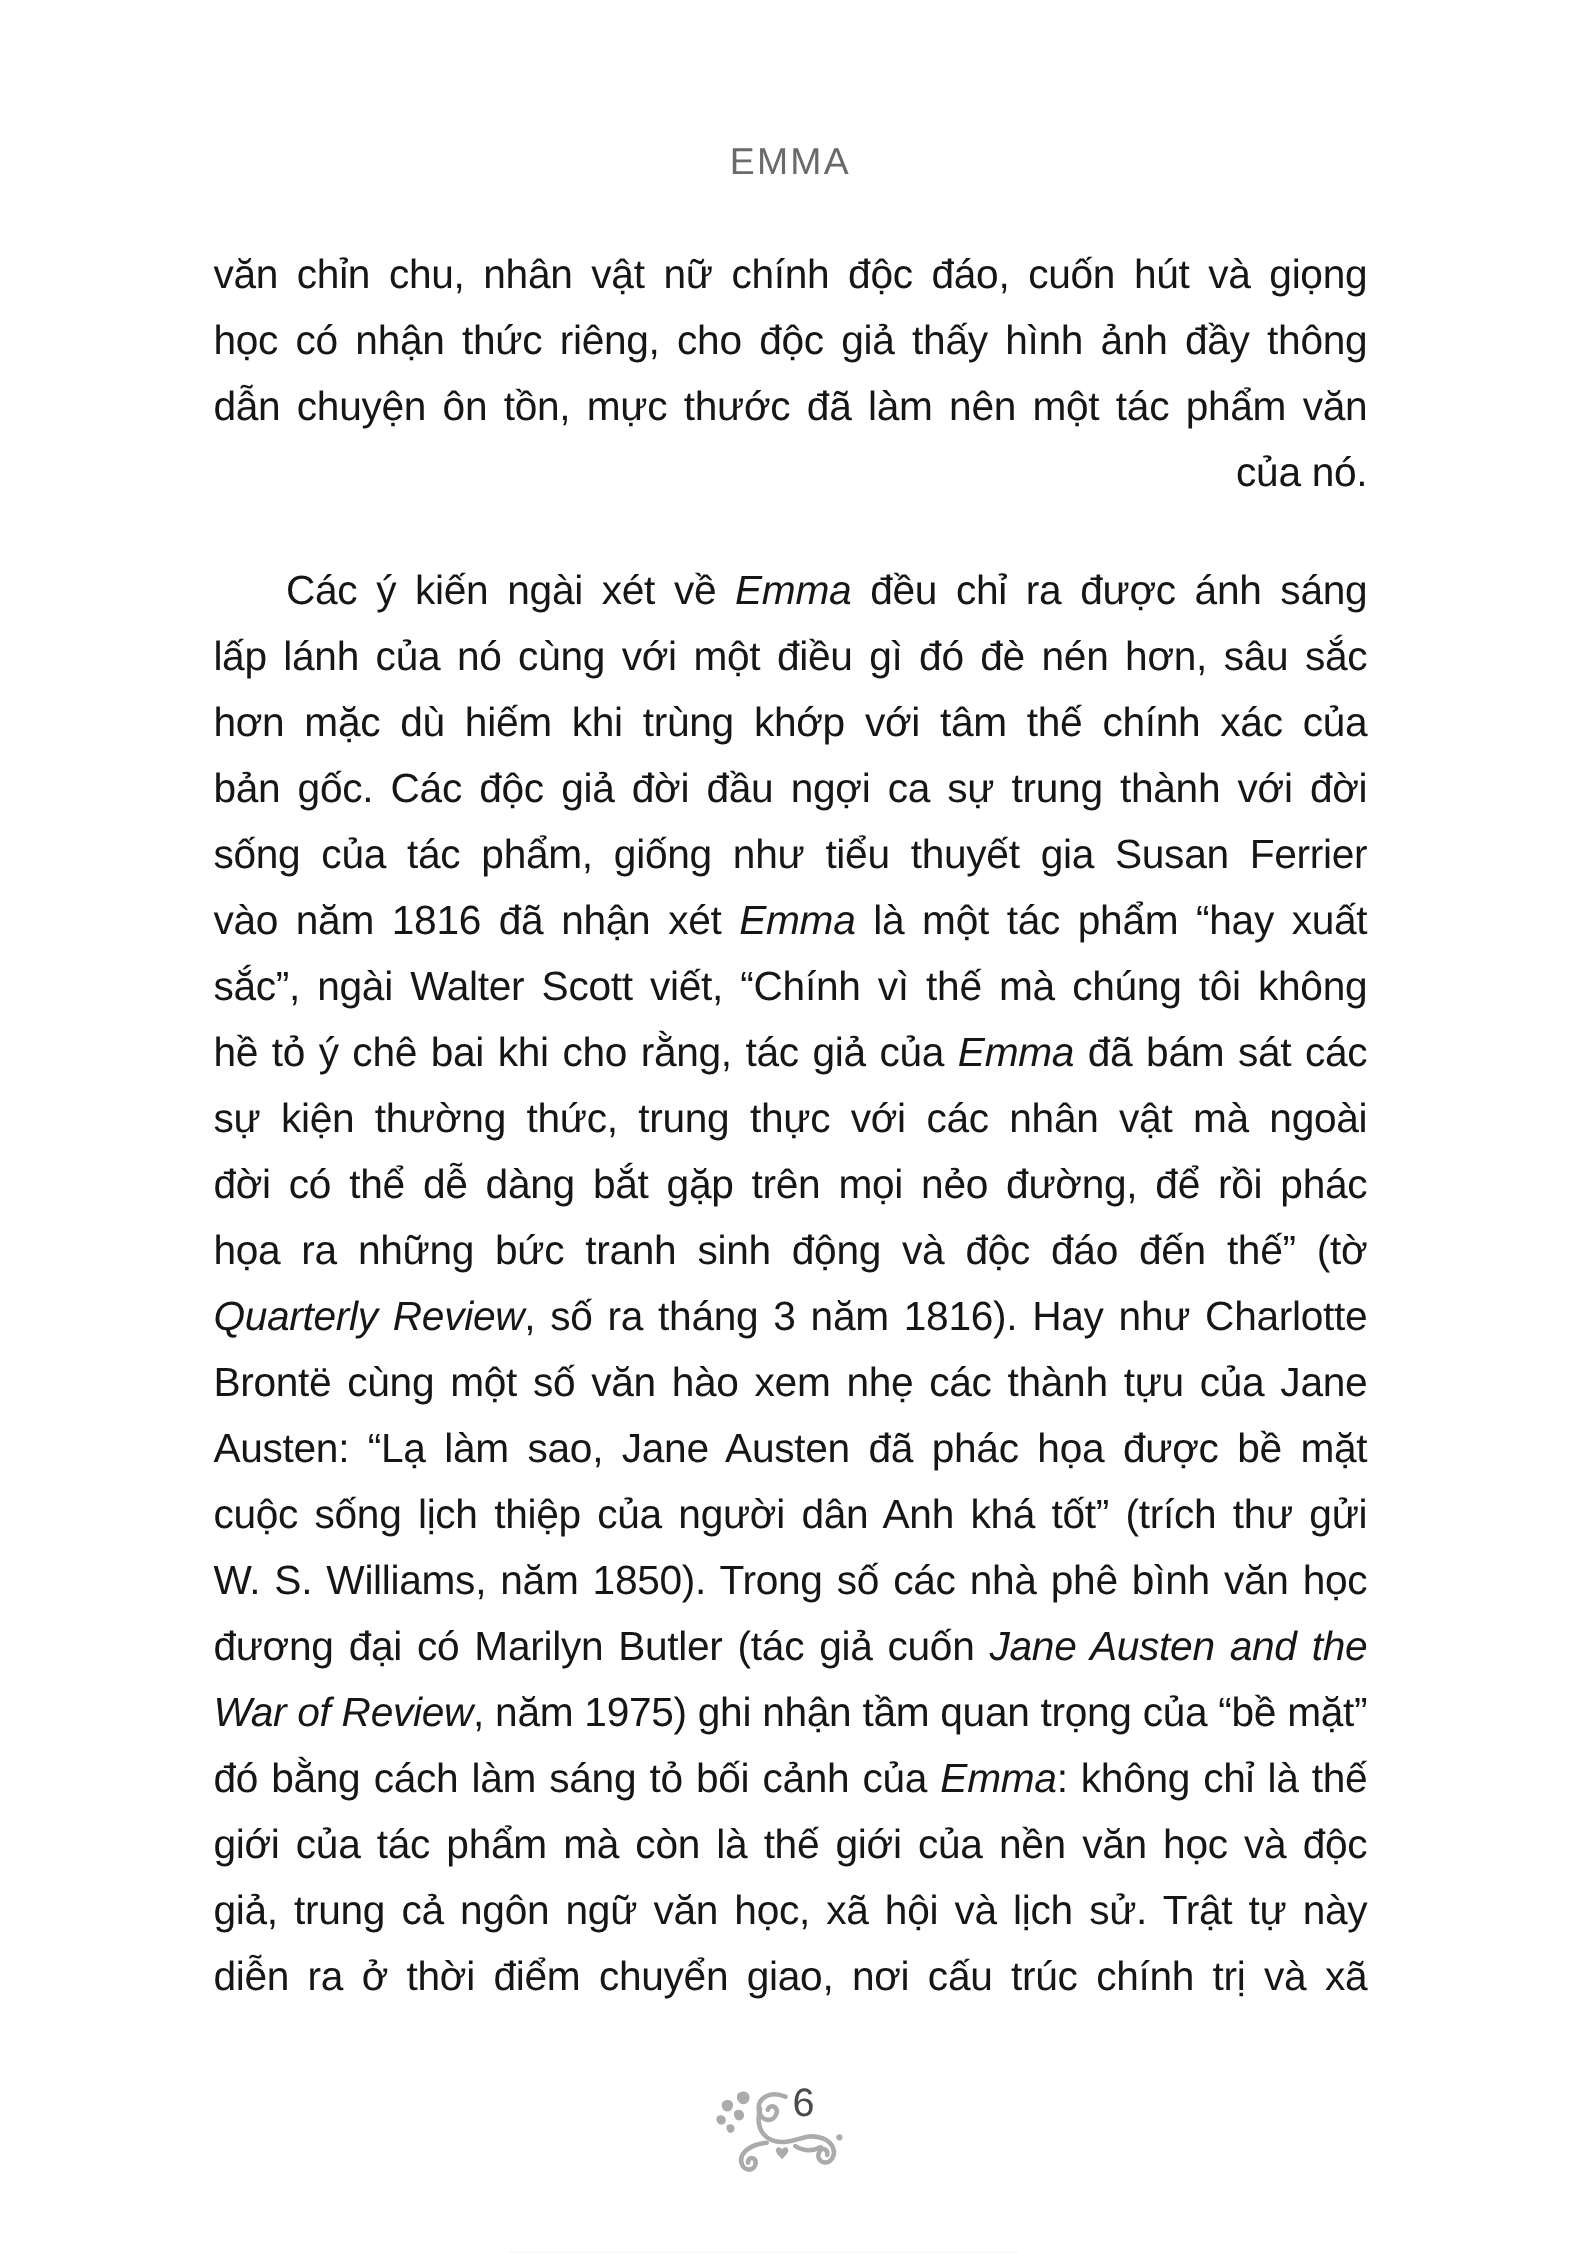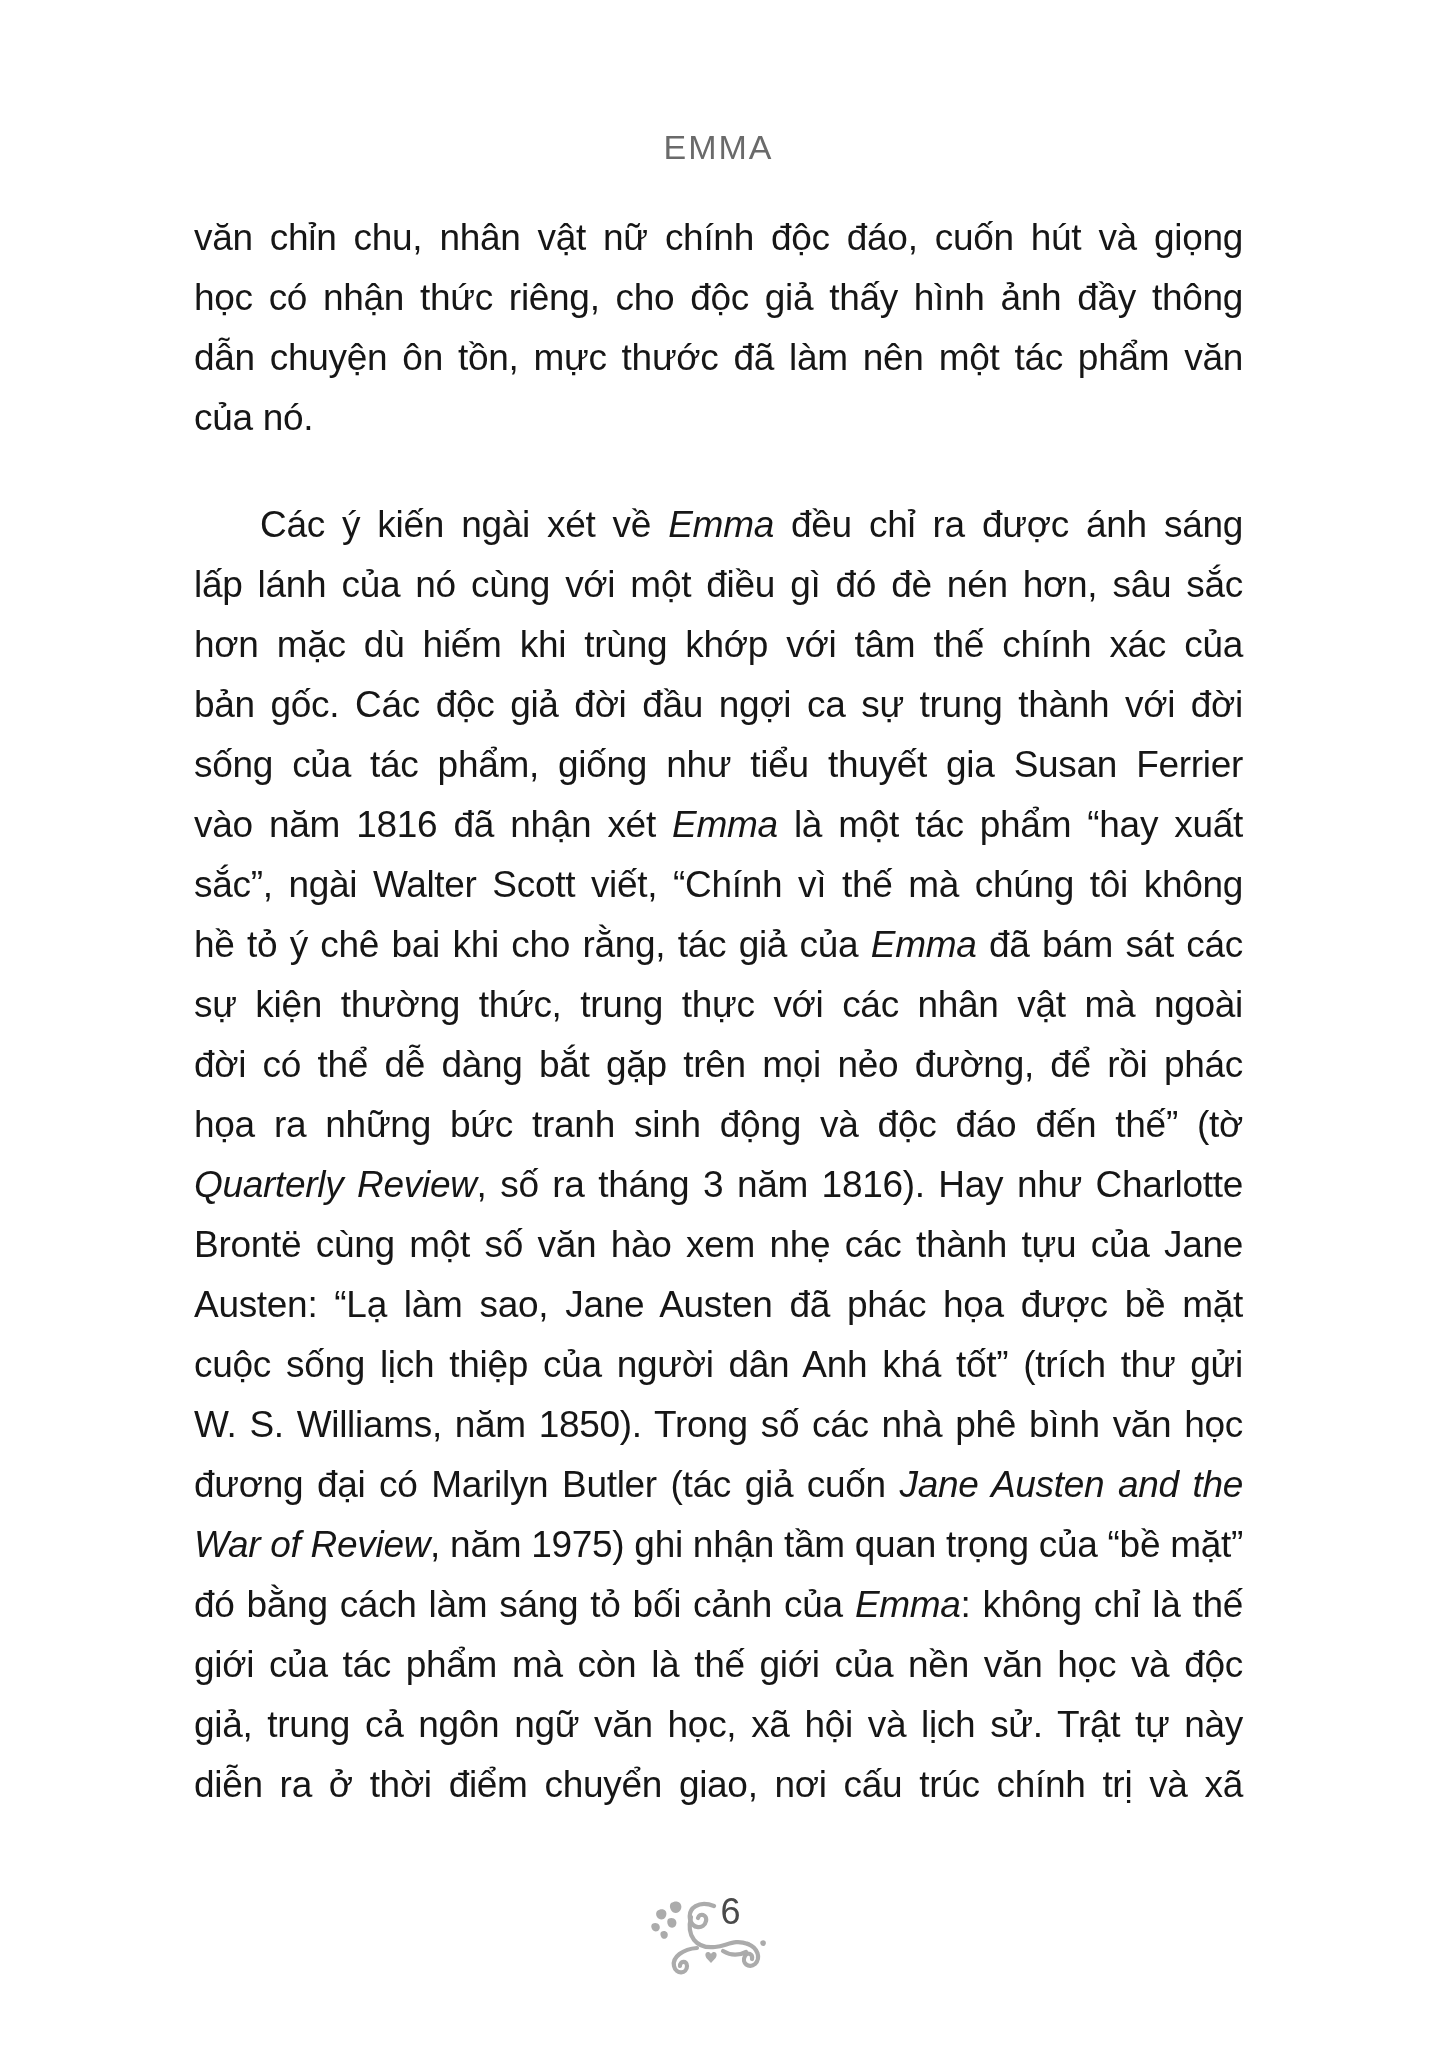--- a/index.html
+++ b/index.html
@@ -30,32 +30,32 @@
     line-height: 42px;
   }
   .title {
     font-size: 34px;
     letter-spacing: 2px;
     color: var(--header);
     font-weight: normal;
   }
   .page-body {
     position: absolute;
-    top: 208px;
+    top: 220px;
     left: 194px;
     width: 1049px;
   }
   .paragraph { width: 100%; }
   .para-gap { margin-top: 47px; }
   .line {
     font-size: 37px;
     line-height: 60px;
     letter-spacing: -0.3px;
     white-space: normal;
-    text-align: left;
+    text-align: right;
   }
   .line.justify {
     text-align: justify;
     text-align-last: justify;
     text-justify: inter-word;
   }
   .line.indent { padding-left: 66px; }
   .seg { font-style: normal; }
   .seg.italic { font-style: italic; }
   .page-footer {

